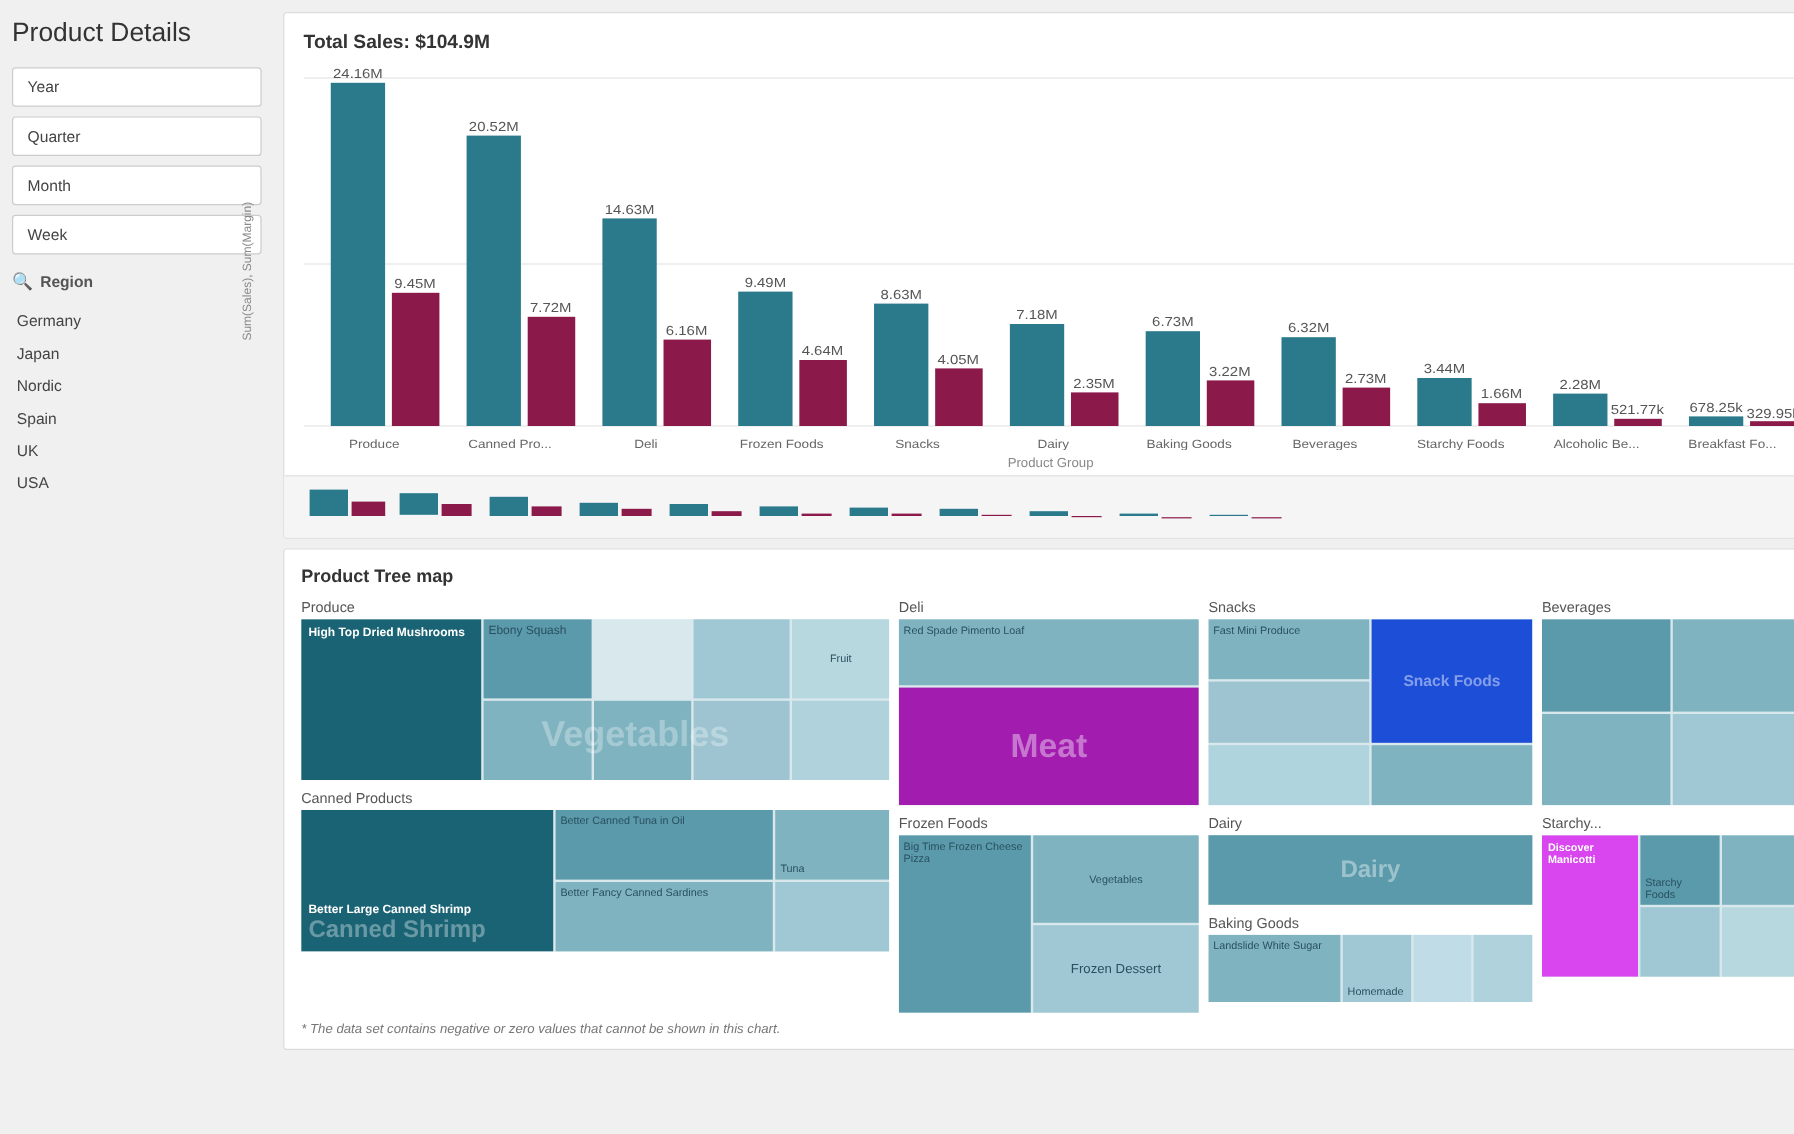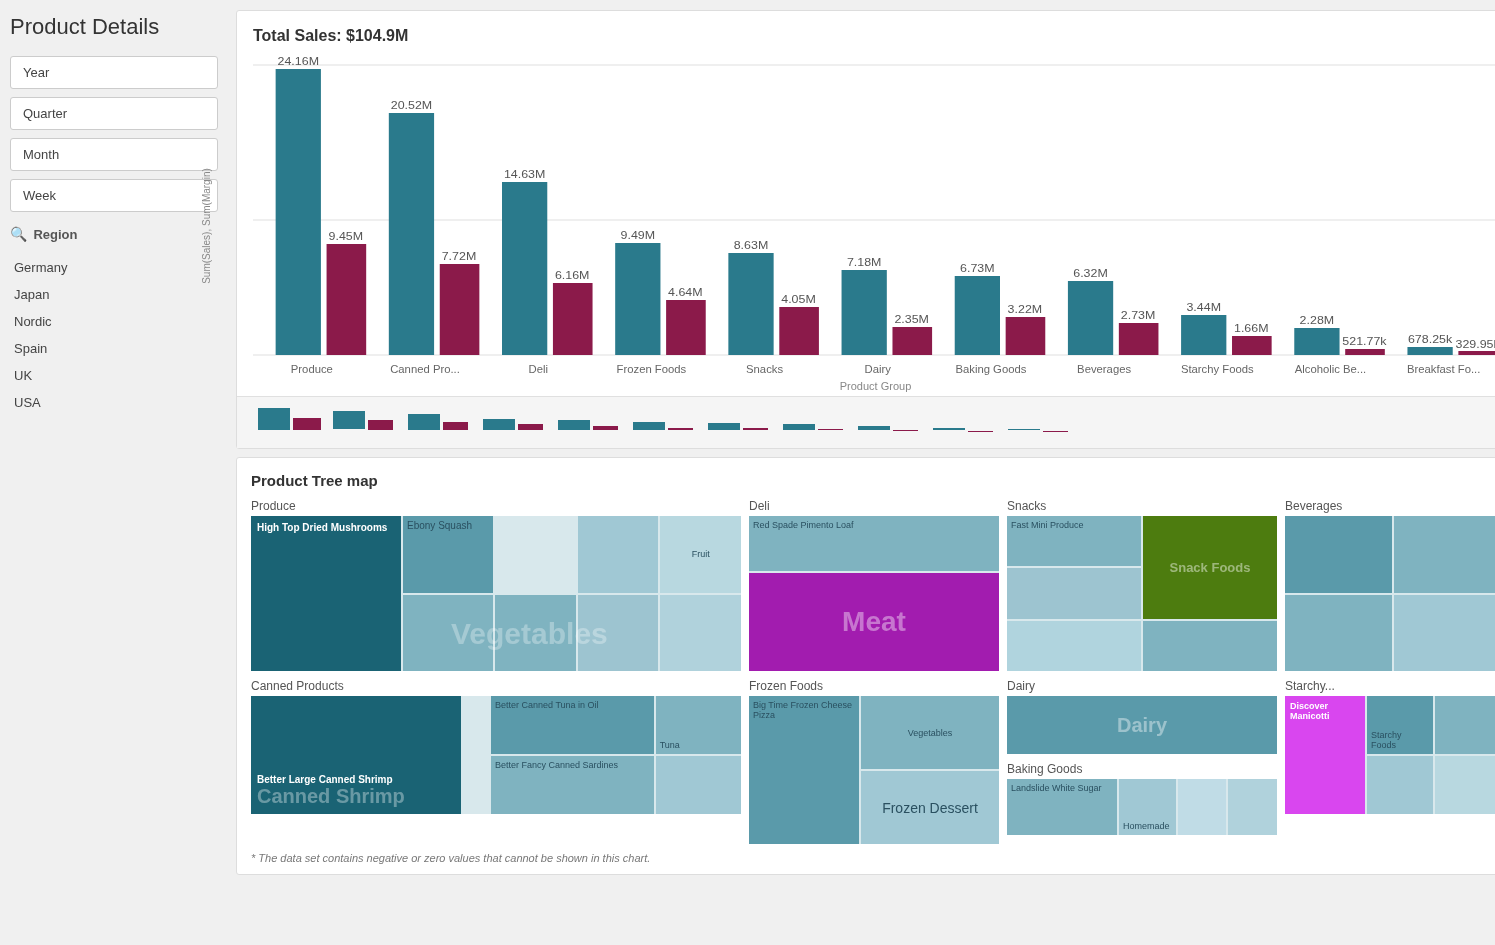--- a/index.html
+++ b/index.html
@@ -193,21 +193,21 @@
       </div>
     </div>
 
     <div class="treemap-card">
       <div class="treemap-title">Product Tree map</div>
 
       <div class="treemap-full">
 
         <div class="tm-col1">
           <div class="tm-section-label">Produce</div>
-          <div style="height:155px; display:flex; gap:2px; position:relative; background:#d8e8ec; overflow:hidden;">
+          <div style="height:134px; display:flex; gap:2px; position:relative; background:#d8e8ec; overflow:hidden;">
             <div style="background:#1a6374; width:150px; padding:6px; flex-shrink:0;">
               <div style="color:#fff; font-size:10px; font-weight:700;">High Top Dried Mushrooms</div>
             </div>
             <div style="display:flex; flex-direction:column; gap:2px; width:90px;">
               <div style="background:#5a9aaa; flex:1; padding:4px; font-size:10px; color:#2a5060;">Ebony Squash</div>
               <div style="background:#7fb3c0; flex:1; padding:4px; font-size:10px;"></div>
             </div>
             <div style="flex:1; display:grid; grid-template-columns:1fr 1fr 1fr; grid-template-rows:1fr 1fr; gap:2px;">
               <div style="background:#a0c8d4; grid-column:2; grid-row:1; padding:4px; font-size:9px;"></div>
               <div style="background:#b8d8e0; grid-column:3; grid-row:1; display:flex; align-items:center; justify-content:center; font-size:9px; color:#2a5060; padding:4px;">Fruit</div>
@@ -218,21 +218,21 @@
             <div style="position:absolute; color:rgba(255,255,255,0.3); font-size:30px; font-weight:700; bottom:20px; left:200px; pointer-events:none;">Vegetables</div>
           </div>
 
           <div style="margin-top:8px;">
             <div class="tm-section-label">Canned Products</div>
             <div style="height:118px; display:flex; gap:2px; background:#d8e8ec; overflow:hidden;">
               <div style="background:#1a6374; width:210px; padding:6px; display:flex; flex-direction:column; justify-content:flex-end; flex-shrink:0;">
                 <div style="color:#fff; font-size:10px; font-weight:700;">Better Large Canned Shrimp</div>
                 <div style="color:rgba(255,255,255,0.35); font-size:20px; font-weight:700;">Canned Shrimp</div>
               </div>
-              <div style="flex:1; display:grid; grid-template-rows:1fr 1fr; gap:2px;margin-left:28px;">
+              <div style="flex:1; display:grid; grid-template-rows:1fr 1fr; gap:2px;">
                 <div style="display:flex; gap:2px;">
                   <div style="background:#5a9aaa; flex:2; padding:4px; font-size:9px; color:#2a5060;">Better Canned Tuna in Oil</div>
                   <div style="background:#7fb3c0; flex:1; padding:4px; font-size:9px; color:#2a5060; display:flex; align-items:flex-end;">Tuna</div>
                 </div>
                 <div style="display:flex; gap:2px;">
                   <div style="background:#7fb3c0; flex:2; padding:4px; font-size:9px; color:#2a5060;">Better Fancy Canned Sardines</div>
                   <div style="background:#a0c8d4; flex:1; padding:4px; font-size:9px;"></div>
                 </div>
               </div>
             </div>
@@ -251,31 +251,31 @@
           </div>
 
           <div style="margin-top:8px;">
             <div class="tm-section-label">Frozen Foods</div>
             <div style="height:148px; display:flex; gap:2px; background:#d8e8ec; overflow:hidden;">
               <div style="display:flex; flex-direction:column; gap:2px; width:110px;">
                 <div style="background:#5a9aaa; flex:1; padding:4px; font-size:9px; color:#2a5060;">Big Time Frozen Cheese Pizza</div>
               </div>
               <div style="flex:1; display:flex; flex-direction:column; gap:2px;">
                 <div style="background:#7fb3c0; flex:1; padding:4px; font-size:9px; color:#2a5060; display:flex; align-items:center; justify-content:center;">Vegetables</div>
-                <div style="background:#a0c8d4; flex:1; padding:4px; font-size:14px; color:#2a5060; display:flex; align-items:center; justify-content:center;">Frozen Dessert</div>
+                <div style="background:#a0c8d4; flex:1; padding:4px; font-size:11px; color:#2a5060; display:flex; align-items:center; justify-content:center;">Frozen Dessert</div>
               </div>
             </div>
           </div>
         </div>
 
         <div class="tm-col3">
           <div class="tm-section-label">Snacks</div>
           <div style="height:155px; display:grid; grid-template-columns:1fr 1fr; grid-template-rows:1fr 1fr 1fr; gap:2px; background:#d8e8ec; overflow:hidden;">
             <div style="background:#7fb3c0; padding:4px; font-size:9px; color:#2a5060;">Fast Mini Produce</div>
-            <div style="background:#4d7c0f; display:flex; align-items:center; justify-content:center; grid-row:span 2;">
+            <div style="background:#1d4ed8; display:flex; align-items:center; justify-content:center; grid-row:span 2;">
               <span style="color:rgba(255,255,255,0.45); font-size:13px; font-weight:700; text-align:center;">Snack Foods</span>
             </div>
             <div style="background:#9dc4d0; padding:4px; font-size:9px;"></div>
             <div style="background:#b0d4de; padding:4px; font-size:9px; grid-column:1;"></div>
             <div style="background:#7fb3c0; padding:4px; font-size:9px;"></div>
           </div>
 
           <div style="margin-top:8px;">
             <div class="tm-section-label">Dairy</div>
             <div style="height:58px; background:#5a9aaa; display:flex; align-items:center; justify-content:center; overflow:hidden;">

